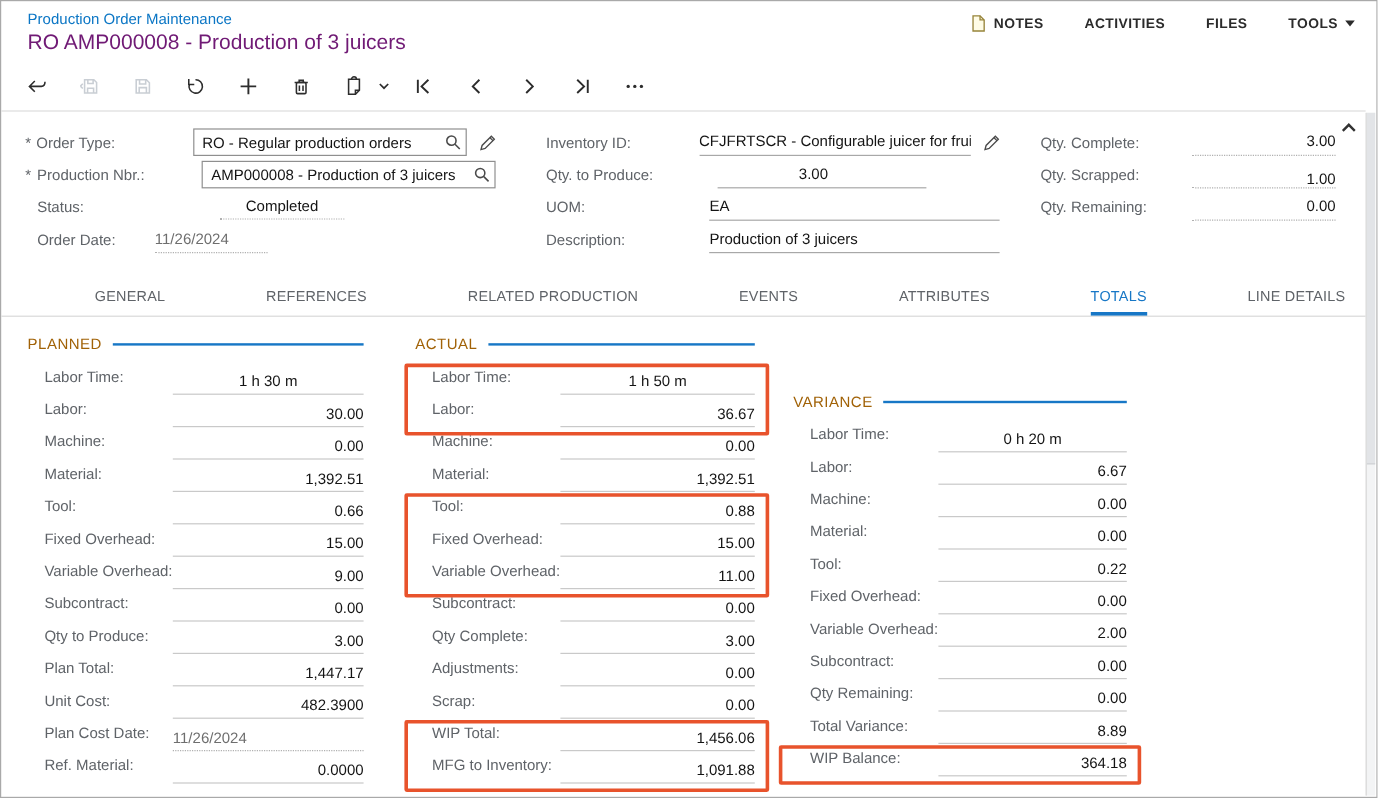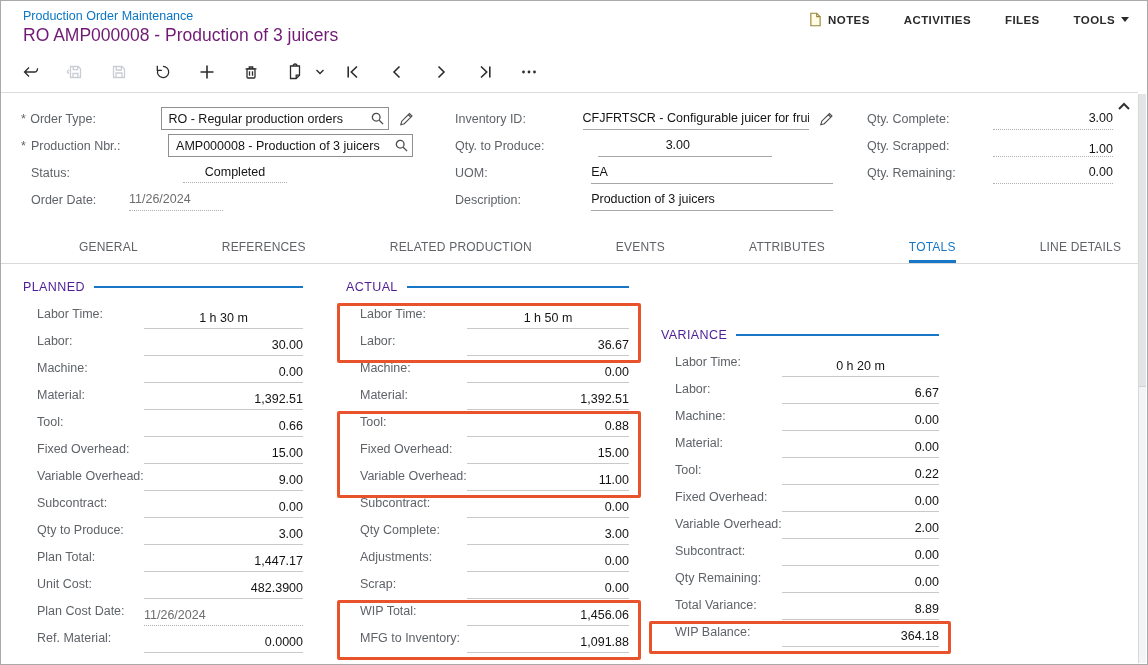--- a/index.html
+++ b/index.html
@@ -44,21 +44,21 @@
   .spacer { flex:1; }
   
   .tabs { position:absolute; left:0; right:9px; top:230px; height:33px; display:flex; gap:36px; padding-left:30px; border-bottom:1px solid #d9d9d9; }
   .tab { height:100%; display:flex; align-items:center; font-size:12px; letter-spacing:.2px; color:#5f6368; border-bottom:3px solid transparent; padding-top:3px; cursor:pointer; white-space:nowrap;margin-left:48px; }
   .tab.active { color:#1777c6; border-bottom-color:#1777c6; }
   
   .section { position:absolute; top:278px; }
   .sec-planned  { left:22px;  width:280px; }
   .sec-actual   { left:345px; width:283px; }
   .sec-variance { left:660px; width:278px;margin-top:48px; }
-  .sec-head { display:flex; align-items:center; font-size:12.5px; letter-spacing:.4px; color:#4c1d95; height:15px; }
+  .sec-head { display:flex; align-items:center; font-size:12.5px; letter-spacing:.4px; color:#a16207; height:15px; }
   .sec-head::after { content:""; flex:1; height:2px; background:#1777c6; margin-left:9px; }
   .rows { position:relative; margin-top:13px; }
   .trow { height:27px; display:flex; padding-left:14px; }
   .trow .tlabel { width:107px; font-size:12.5px; color:#5f6368; white-space:nowrap; }
   .tfield { flex:1; height:22px; display:flex; align-items:center; border-bottom:1px solid #c9c9c9; font-size:12.5px; color:#141414; }
   .tfield.k-number { justify-content:flex-end; }
   .tfield.k-time { justify-content:center; }
   .tfield.k-date { justify-content:flex-start; border-bottom-style:dotted; border-bottom-color:#b0b0b0; color:#6e6e6e; }
   .hl { position:absolute; left:-9px; right:-12px; border:3px solid #e8532c; border-radius:2px; pointer-events:none; z-index:5; }
   .sec-variance .hl { left:-12px; right:-12px; }

